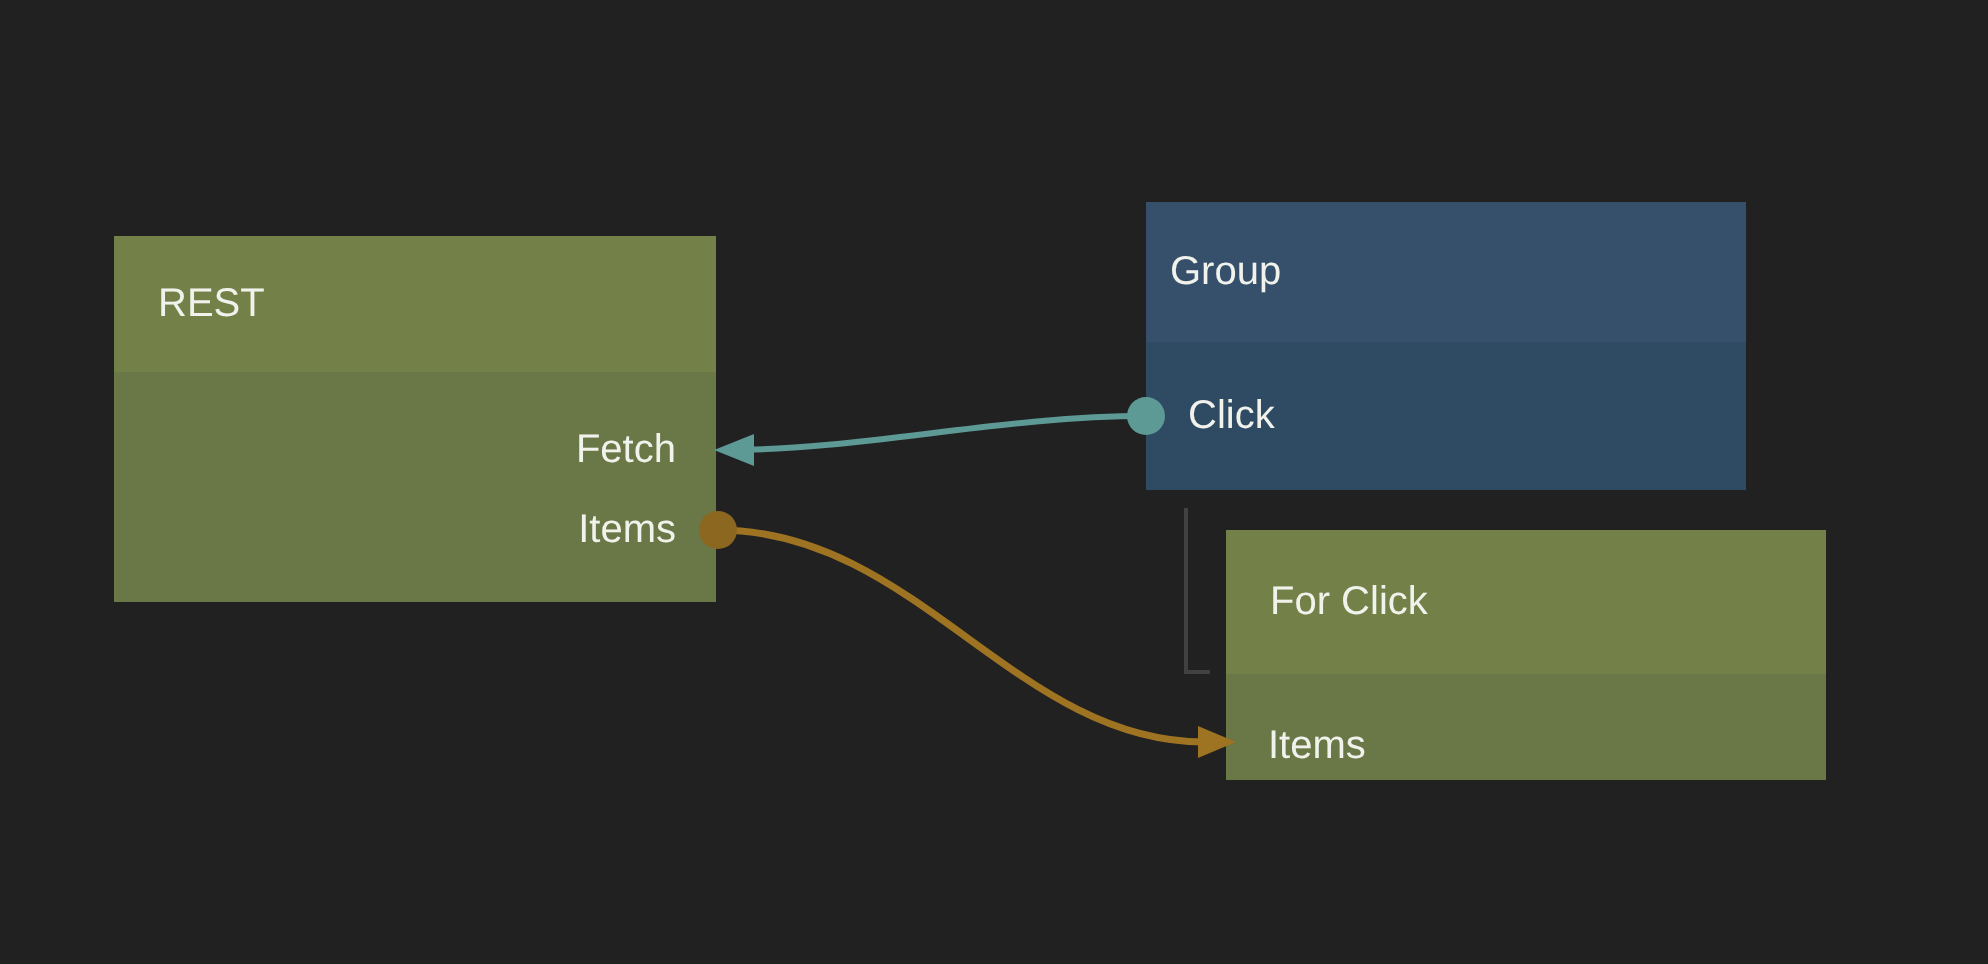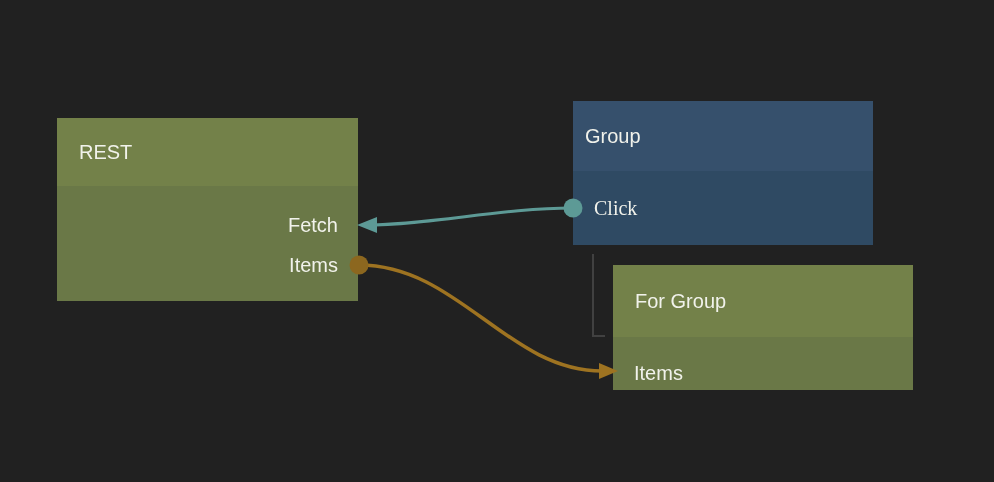--- a/index.html
+++ b/index.html
@@ -76,28 +76,28 @@
     <div class="node-body" style="height:115px; padding-top:19px;">
       <div class="port right">Fetch</div>
       <div class="port right">Items</div>
     </div>
   </div>
 
   <div class="node blue" style="left:573px; top:101px; width:300px; height:144px;">
     <div class="node-header" style="height:70px; padding-left:12px;">
       <span>Group</span>
     </div>
-    <div class="node-body" style="height:74px;font-family:Liberation Serif, serif;">
+    <div class="node-body" style="height:74px;">
       <div class="port left fill">Click</div>
     </div>
   </div>
 
   <div class="node green" style="left:613px; top:265px; width:300px; height:144px;">
     <div class="node-header" style="height:72px;">
-      <span>For Group</span>
+      <span>For Click</span>
     </div>
     <div class="node-body" style="height:72px;">
       <div class="port left fill">Items</div>
     </div>
   </div>
 
   <svg id="edge-layer" viewBox="0 0 994 482" xmlns="http://www.w3.org/2000/svg">
 
     <path d="M 593 254 L 593 336 L 605 336" fill="none" stroke-width="2" stroke="#414141"></path>
 

